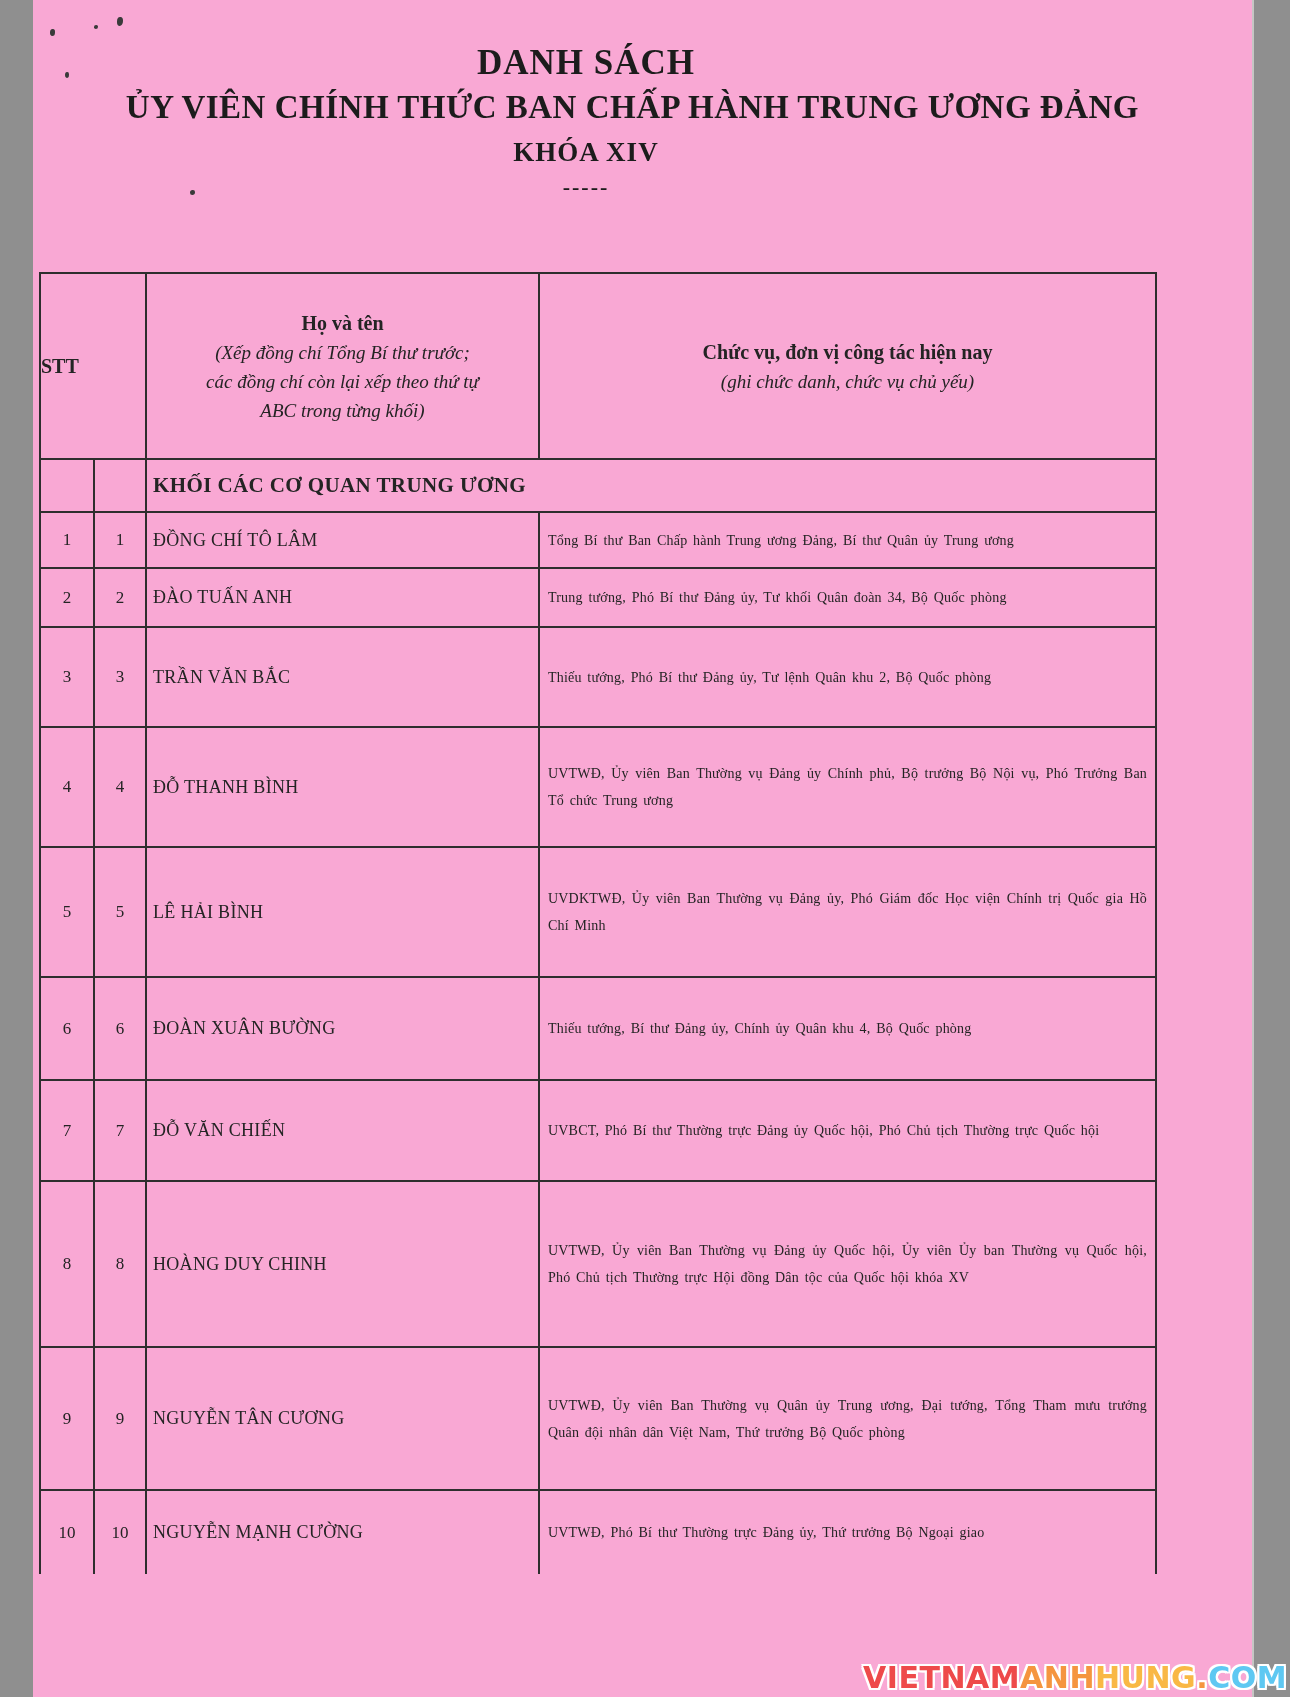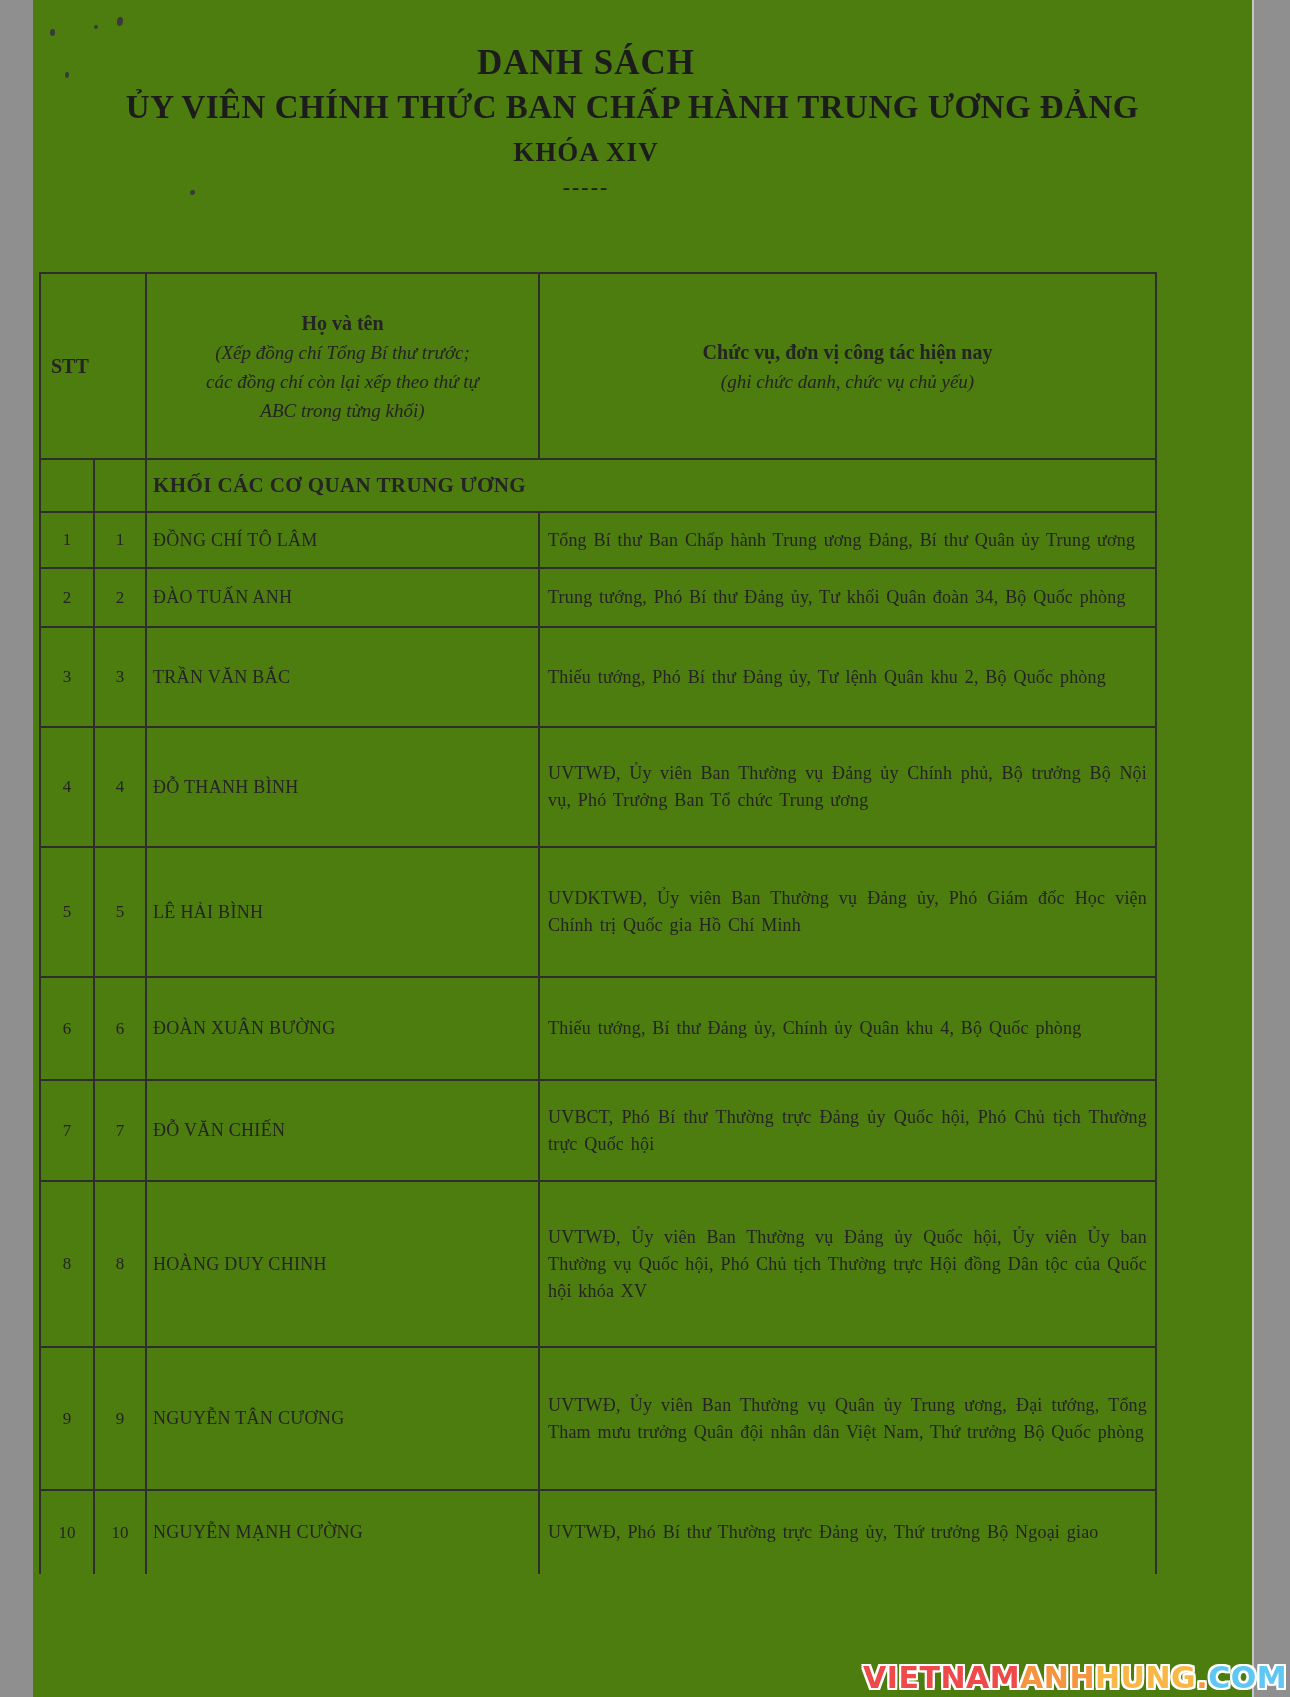--- a/index.html
+++ b/index.html
@@ -8,21 +8,21 @@
     font-family: "Liberation Serif", "DejaVu Serif", serif;
     background: #8f8f8f;
     position: relative;
     overflow: hidden;
   }
   .stage { position: absolute; inset: 0; }
   
   .page {
     position: absolute; left: 33px; top: 0;
     width: 1221px; height: 1697px;
-    background: #4d7c0f;
+    background: #f9a8d4;
     border-right: 2px solid #c6c6c4;
     box-sizing: border-box;
   }
   
   .speck { position: absolute; background: #3a3a3a; border-radius: 50% 40% 55% 45%; }
   .sp1 { left: 17px; top: 29px; width: 5px; height: 7px; }
   .sp2 { left: 61px; top: 25px; width: 4px; height: 4px; }
   .sp3 { left: 84px; top: 17px; width: 6px; height: 9px; }
   .sp4 { left: 32px; top: 72px; width: 4px; height: 6px; }
   .sp5 { left: 157px; top: 190px; width: 5px; height: 5px; }
@@ -37,21 +37,21 @@
   .tdash { font-size: 22px; font-weight: bold; letter-spacing: 2px; line-height: 22px; margin-top: 2px; }
 
   table.doc-table {
     position: absolute; left: 39px; top: 272px;
     width: 1116px; table-layout: fixed;
     border-collapse: collapse;
     color: #242424;
   }
   .doc-table td {
     border: 2px solid #2e2e2e;
-    padding: 10px; vertical-align: middle;
+    padding: 0; vertical-align: middle;
     overflow: hidden;
   }
   tr.hdr { height: 186px; }
   tr.sec { height: 53px; }
   tr.r1 { height: 56px; }
   tr.r2 { height: 59px; }
   tr.r3 { height: 100px; }
   tr.r4 { height: 120px; }
   tr.r5 { height: 130px; }
   tr.r6 { height: 103px; }
@@ -64,21 +64,21 @@
   .hdr-cell { text-align: center; }
   .hb { font-size: 20px; font-weight: bold; line-height: 30px; }
   .hi { font-size: 19px; font-style: italic; line-height: 29px; white-space: pre-line; }
   .sec-cell {
     font-size: 21px; font-weight: bold; letter-spacing: 0.4px;
     padding-left: 6px !important;
   }
   .num-cell { font-size: 17px; text-align: center; }
   .name-cell { font-size: 18px; letter-spacing: 0.3px; padding-left: 6px !important; }
   .pos-cell {
-    font-size: 18px; line-height: 27px;
+    font-size: 14px; line-height: 27px;
     text-align: justify; text-justify: inter-word;
     word-spacing: 2px; letter-spacing: 0.2px;
     padding: 4px 8px !important;
   }
 
   .watermark {
     position: absolute; right: 3px; bottom: 2px;
     font-family: "DejaVu Sans", "Liberation Sans", sans-serif;
     font-size: 30px; font-weight: bold; letter-spacing: 0.5px;
     white-space: nowrap;

